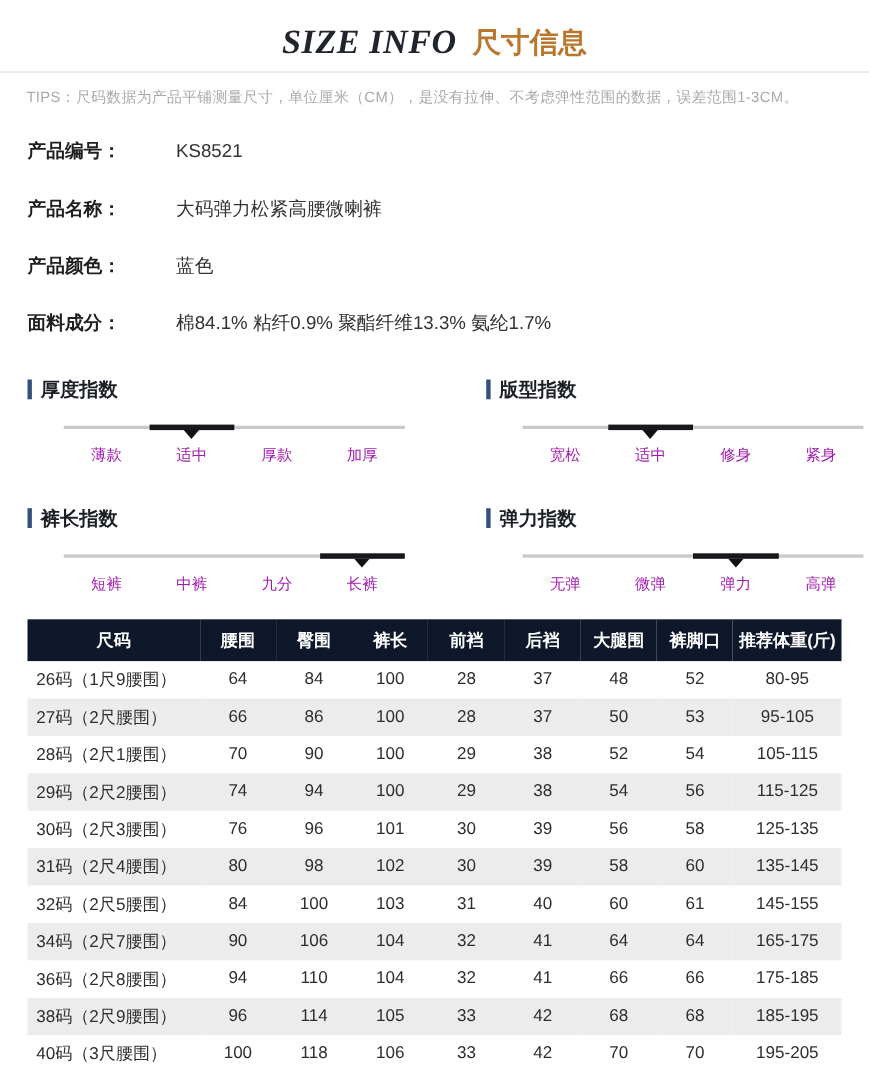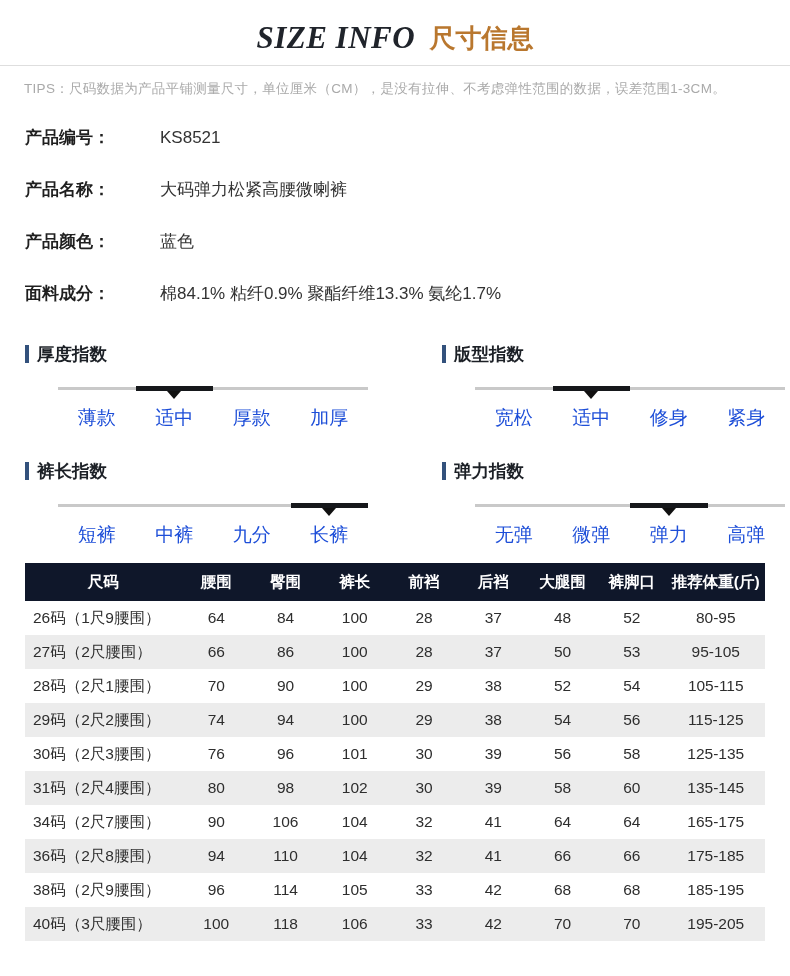--- a/index.html
+++ b/index.html
@@ -111,22 +111,22 @@
   }
   .slider-labels {
     display: flex;
     width: 310px;
     margin-left: 33px;
     margin-top: 4px;
   }
   .slider-labels span {
     flex: 1;
     text-align: center;
-    font-size: 19px;
-    color: #1d4ed8;
+    font-size: 14px;
+    color: #a21caf;
   }
 
   
   .size-table-wrap { padding: 14px 25px 0 25px; }
   table.size-table {
     width: 740px;
     border-collapse: collapse;
     table-layout: fixed;
   }
   .size-table col.c-size   { width: 156px; }
@@ -329,20 +329,31 @@
           <td>80</td>
           <td>98</td>
           <td>102</td>
           <td>30</td>
           <td>39</td>
           <td>58</td>
           <td>60</td>
           <td>135-145</td>
         </tr>
         <tr>
+          <td class="cell-size">32码（2尺5腰围）</td>
+          <td>84</td>
+          <td>100</td>
+          <td>103</td>
+          <td>31</td>
+          <td>40</td>
+          <td>60</td>
+          <td>61</td>
+          <td>145-155</td>
+        </tr>
+        <tr>
           <td class="cell-size">34码（2尺7腰围）</td>
           <td>90</td>
           <td>106</td>
           <td>104</td>
           <td>32</td>
           <td>41</td>
           <td>64</td>
           <td>64</td>
           <td>165-175</td>
         </tr>

